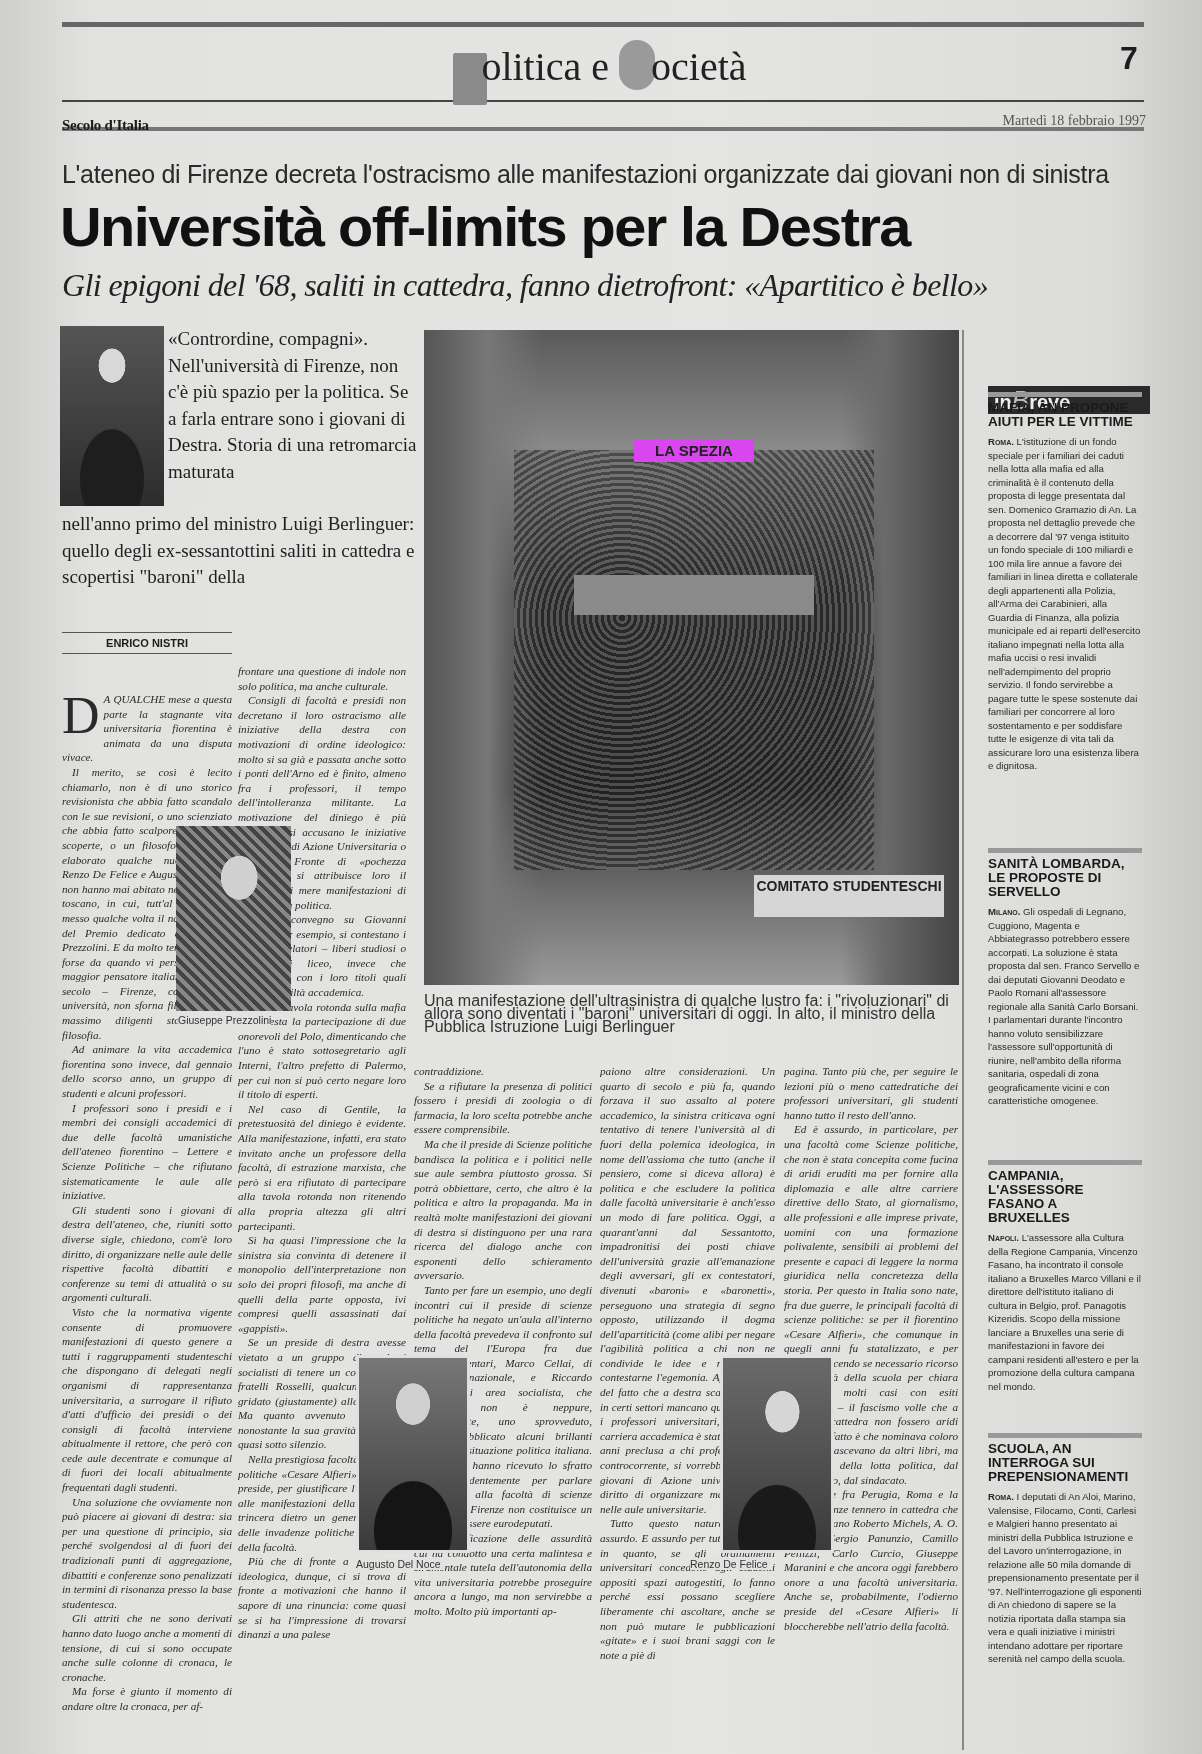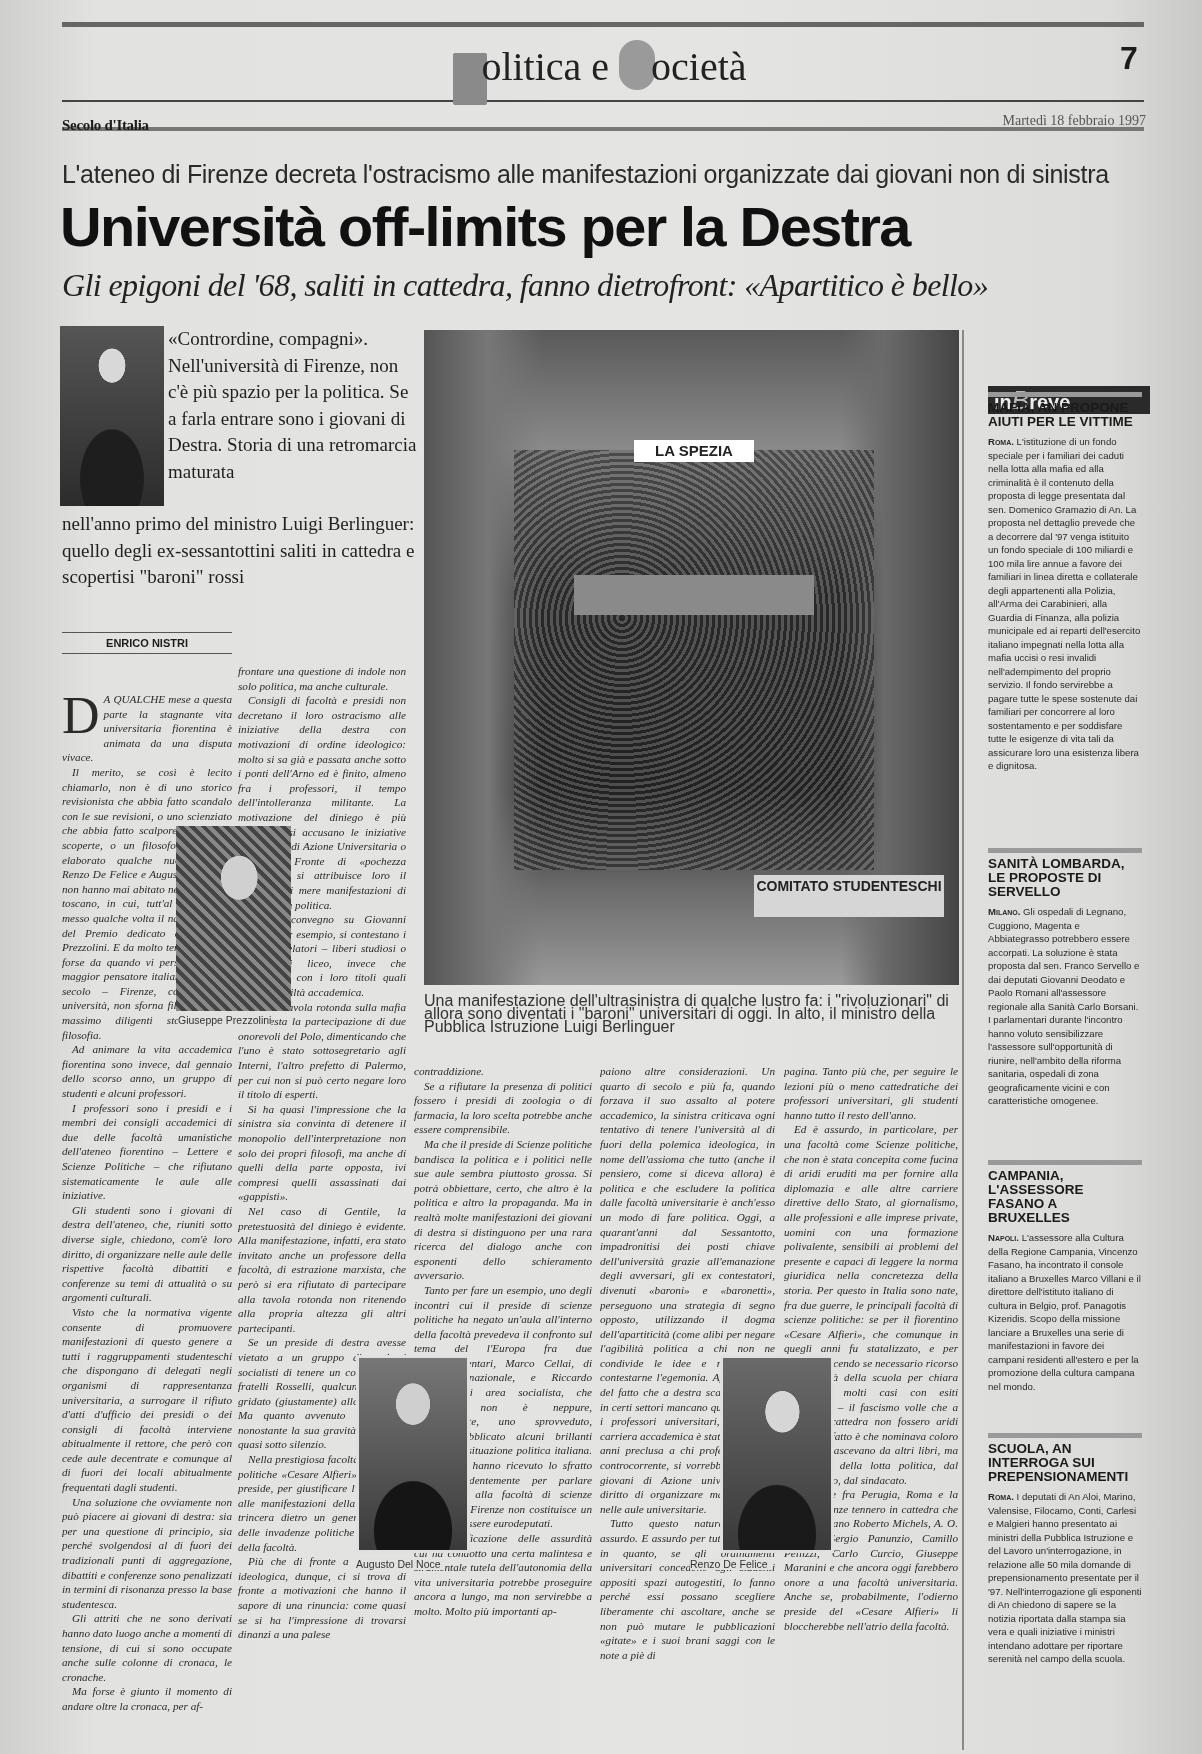--- a/index.html
+++ b/index.html
@@ -52,28 +52,28 @@
 
   <div class="kicker">L'ateneo di Firenze decreta l'ostracismo alle manifestazioni organizzate dai giovani non di sinistra</div>
   <div class="headline">Università off-limits per la Destra</div>
   <div class="subhead">Gli epigoni del '68, saliti in cattedra, fanno dietrofront: «Apartitico è bello»</div>
 
   <div class="photo" style="left:60px;top:326px;width:104px;height:180px;background:#3a3a3a;">
     <div class="ph-inner" style="background:radial-gradient(ellipse 22px 28px at 50% 22%,#d8d8d8 60%,transparent 62%),radial-gradient(ellipse 45px 70px at 50% 85%,#1e1e1e 70%,transparent 72%),linear-gradient(180deg,#555,#2c2c2c);"></div>
   </div>
 
   <div class="intro">«Contrordine, compagni». Nell'università di Firenze, non c'è più spazio per la politica. Se a farla entrare sono i giovani di Destra. Storia di una retromarcia maturata</div>
-  <div class="intro-wide">nell'anno primo del ministro Luigi Berlinguer: quello degli ex-sessantottini saliti in cattedra e scopertisi "baroni" rossi</div>
+  <div class="intro-wide">nell'anno primo del ministro Luigi Berlinguer: quello degli ex-sessantottini saliti in cattedra e scopertisi "baroni" della</div>
 
   <div class="photo" style="left:424px;top:330px;width:535px;height:655px;">
     <div class="ph-inner" style="background:
       linear-gradient(90deg,#555 0%,#777 12%,transparent 22%,transparent 78%,#6a6a6a 86%,#444 100%),
       linear-gradient(180deg,#5a5a5a 0%,#8a8a8a 18%,#3c3c3c 40%,#2a2a2a 70%,#6e6e6e 86%,#9a9a9a 100%);"></div>
     <div style="position:absolute;left:90px;top:120px;width:360px;height:420px;background:repeating-radial-gradient(circle at 30% 40%,#1a1a1a 0 3px,#6a6a6a 3px 6px);opacity:.55;"></div>
-    <div style="position:absolute;left:210px;top:110px;width:120px;height:22px;background:#ffffff;color:#222;font-family:'Liberation Sans',sans-serif;font-weight:bold;font-size:15px;text-align:center;line-height:22px;">LA SPEZIA</div>
+    <div style="position:absolute;left:210px;top:110px;width:120px;height:22px;background:#d946ef;color:#222;font-family:'Liberation Sans',sans-serif;font-weight:bold;font-size:15px;text-align:center;line-height:22px;">LA SPEZIA</div>
     <div style="position:absolute;left:150px;top:245px;width:240px;height:40px;background:#8a8a8a;"></div>
     <div style="position:absolute;left:330px;top:545px;width:190px;height:40px;background:#d6d6d6;color:#222;font-family:'Liberation Sans',sans-serif;font-weight:bold;font-size:14px;text-align:center;line-height:18px;padding-top:2px;">COMITATO STUDENTESCHI</div>
   </div>
   <div class="main-caption">Una manifestazione dell'ultrasinistra di qualche lustro fa: i "rivoluzionari" di allora sono diventati i "baroni" universitari di oggi. In alto, il ministro della Pubblica Istruzione Luigi Berlinguer</div>
 
   <div class="vsep" style="left:962px;top:330px;height:1420px;background:#888;width:2px;"></div>
 
   <div class="byline">ENRICO NISTRI</div>
 
   <div class="col" style="left:62px;top:660px;width:170px;height:1090px;">
@@ -88,22 +88,22 @@
     <p>Gli attriti che ne sono derivati hanno dato luogo anche a momenti di tensione, di cui si sono occupate anche sulle colonne di cronaca, le cronache.</p>
     <p>Ma forse è giunto il momento di andare oltre la cronaca, per af-</p>
   </div>
 
   <div class="col" style="left:238px;top:632px;width:168px;height:1118px;">
     <div style="float:left;width:0;height:178px;"></div>
     <p style="text-indent:0">frontare una questione di indole non solo politica, ma anche culturale.</p>
     <p>Consigli di facoltà e presidi non decretano il loro ostracismo alle iniziative della destra con motivazioni di ordine ideologico: molto si sa già e passata anche sotto i ponti dell'Arno ed è finito, almeno fra i professori, il tempo dell'intolleranza militante. La motivazione del diniego è più insidiosa: si accusano le iniziative dei ragazzi di Azione Universitaria o di Fare Fronte di «pochezza culturale», si attribuisce loro il carattere di mere manifestazioni di propaganda politica.</p>
     <p>Di un convegno su Giovanni Gentile, per esempio, si contestano i nomi dei relatori – liberi studiosi o presidi di liceo, invece che cattedratici con i loro titoli quali titoli di nobiltà accademica.</p>
     <p>Ad una tavola rotonda sulla mafia si contesta la partecipazione di due onorevoli del Polo, dimenticando che l'uno è stato sottosegretario agli Interni, l'altro prefetto di Palermo, per cui non si può certo negare loro il titolo di esperti.</p>
+    <p>Nel caso di Gentile, la pretestuosità del diniego è evidente. Alla manifestazione, infatti, era stato invitato anche un professore della facoltà, di estrazione marxista, che però si era rifiutato di partecipare alla tavola rotonda non ritenendo alla propria altezza gli altri partecipanti.</p>
     <p>Si ha quasi l'impressione che la sinistra sia convinta di detenere il monopolio dell'interpretazione non solo dei propri filosofi, ma anche di quelli della parte opposta, ivi compresi quelli assassinati dai «gappisti».</p>
-    <p>Nel caso di Gentile, la pretestuosità del diniego è evidente. Alla manifestazione, infatti, era stato invitato anche un professore della facoltà, di estrazione marxista, che però si era rifiutato di partecipare alla tavola rotonda non ritenendo alla propria altezza gli altri partecipanti.</p>
     <p>Se un preside di destra avesse vietato a un gruppo di studenti socialisti di tenere un convegno sui fratelli Rosselli, qualcuno avrebbe gridato (giustamente) allo scandalo. Ma quanto avvenuto a Lettere, nonostante la sua gravità, è passato quasi sotto silenzio.</p>
     <p>Nella prestigiosa facoltà di scienze politiche «Cesare Alfieri», invece, il preside, per giustificare l'ostracismo alle manifestazioni della destra, si trincera dietro un generico rifiuto delle invadenze politiche all'interno della facoltà.</p>
     <p>Più che di fronte a una scelta ideologica, dunque, ci si trova di fronte a motivazioni che hanno il sapore di una rinuncia: come quasi se si ha l'impressione di trovarsi dinanzi a una palese</p>
   </div>
 
   <div class="photo" style="left:176px;top:826px;width:115px;height:185px;background:#555;">
     <div class="ph-inner" style="background:radial-gradient(ellipse 30px 36px at 55% 28%,#d0d0d0 60%,transparent 62%),repeating-linear-gradient(45deg,#888 0 4px,#444 4px 8px);"></div>
   </div>
   <div class="caption-sm" style="left:178px;top:1014px;background:#e2e2e0;">Giuseppe Prezzolini</div>
 

